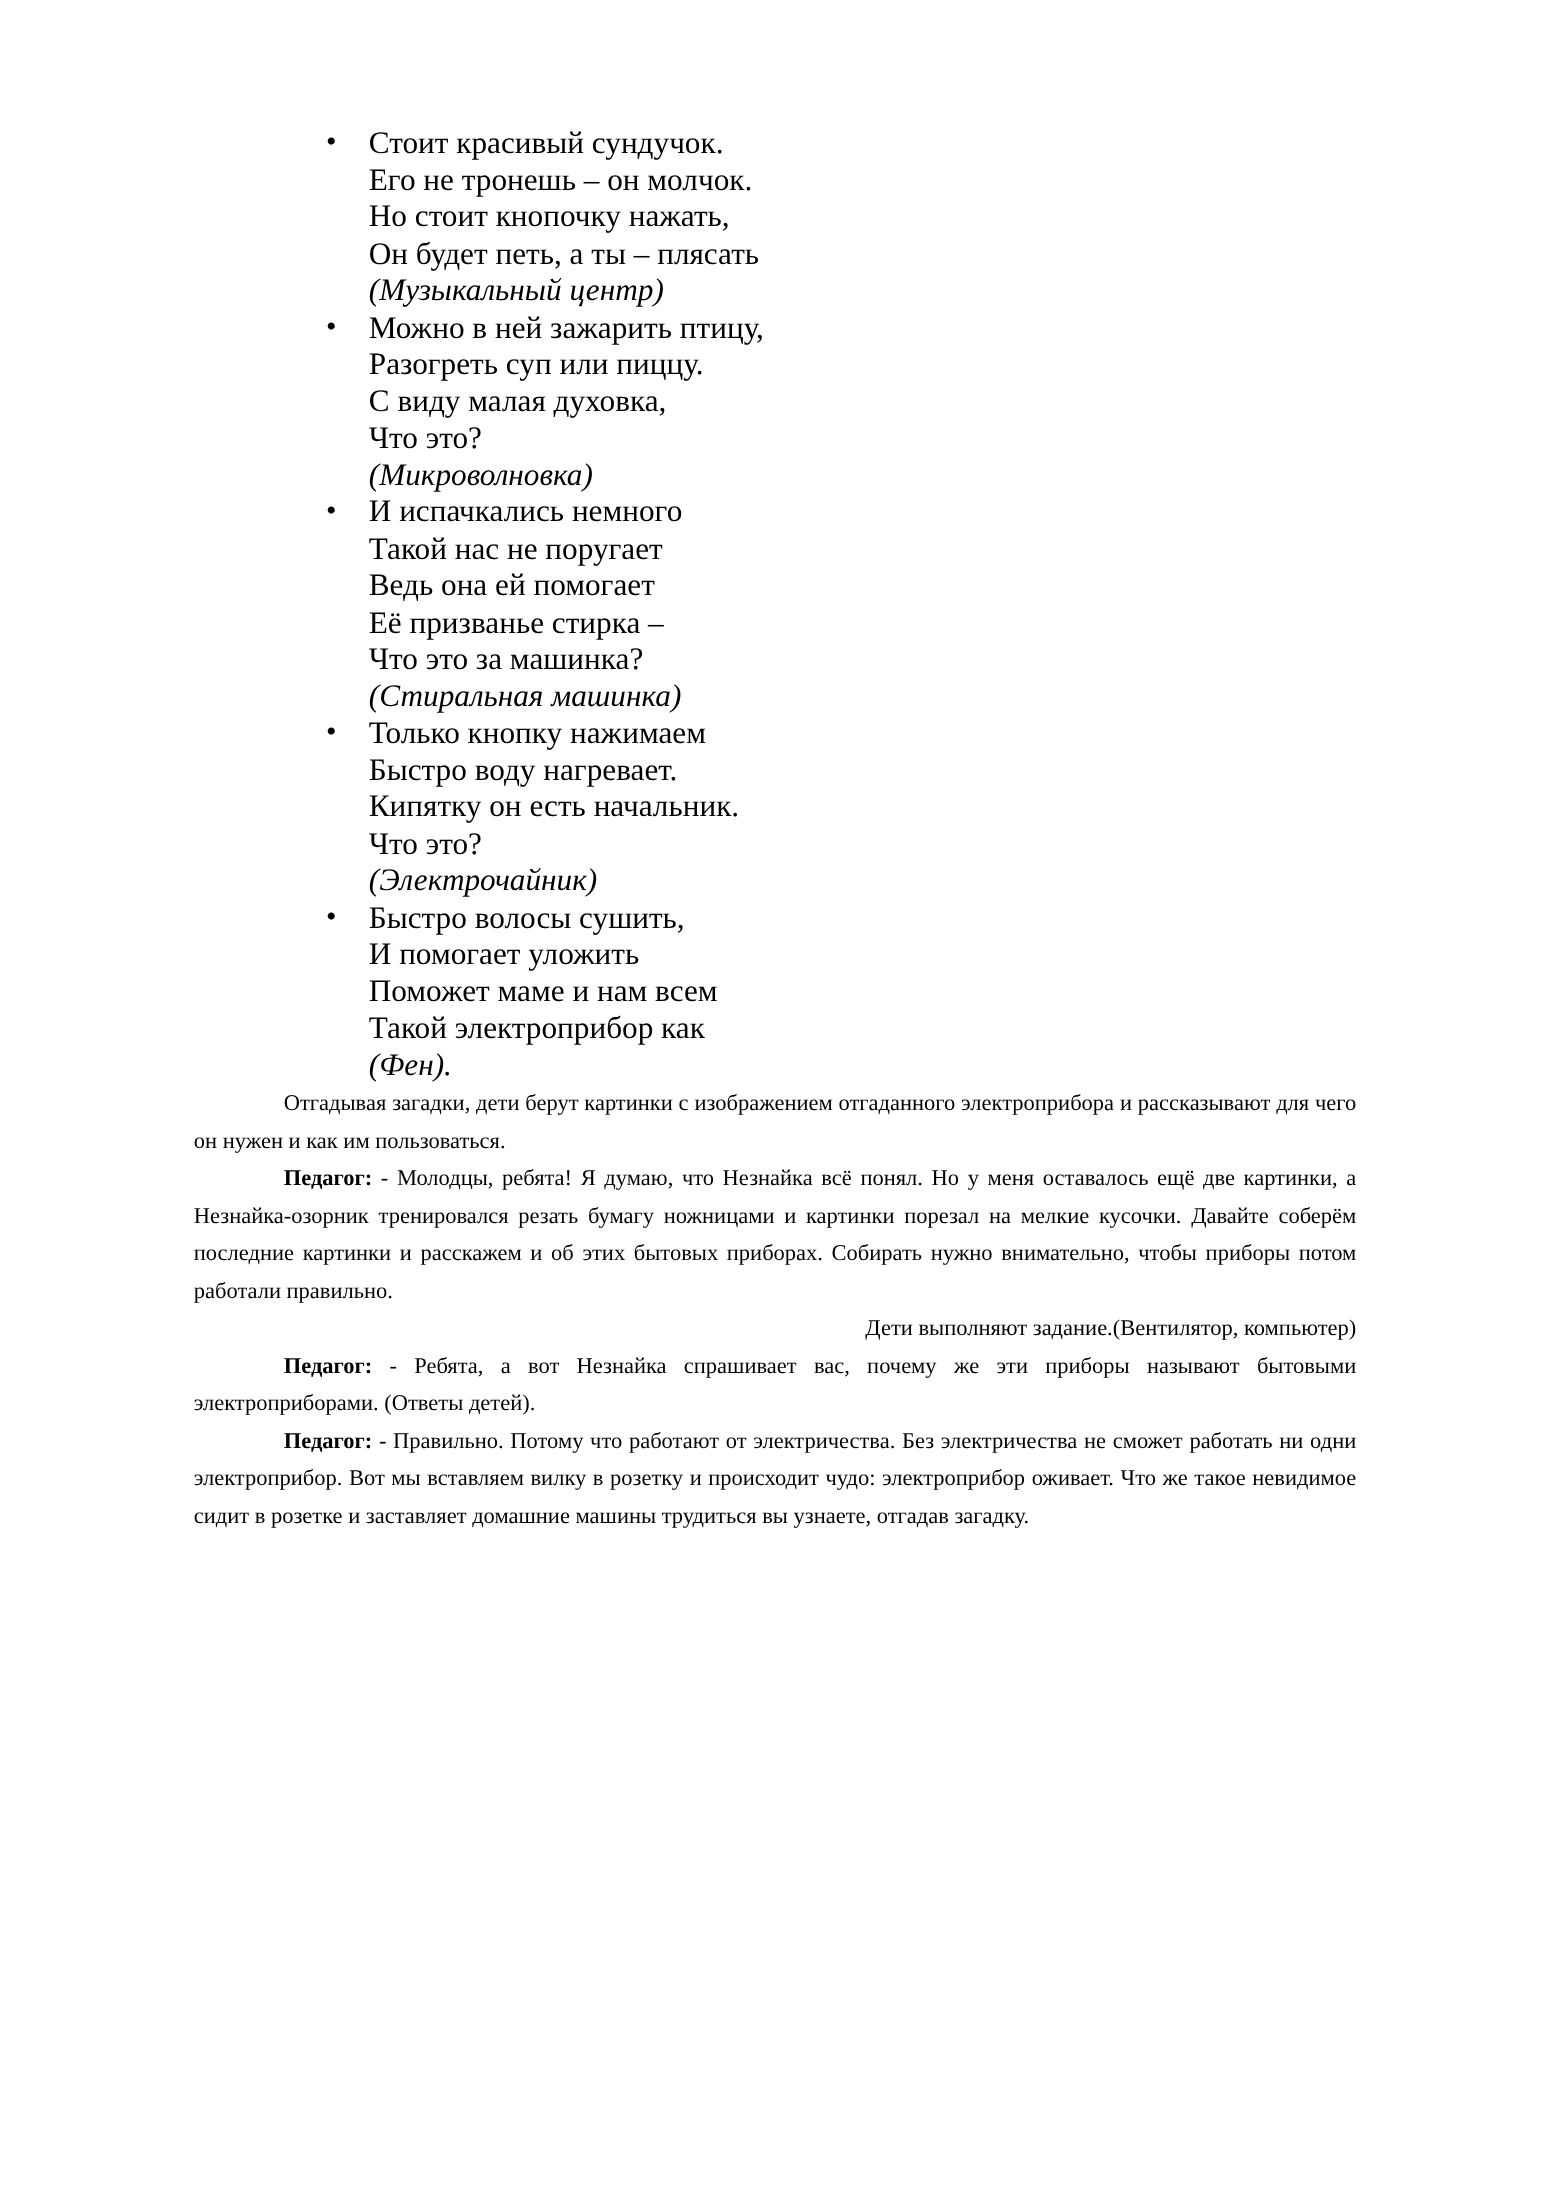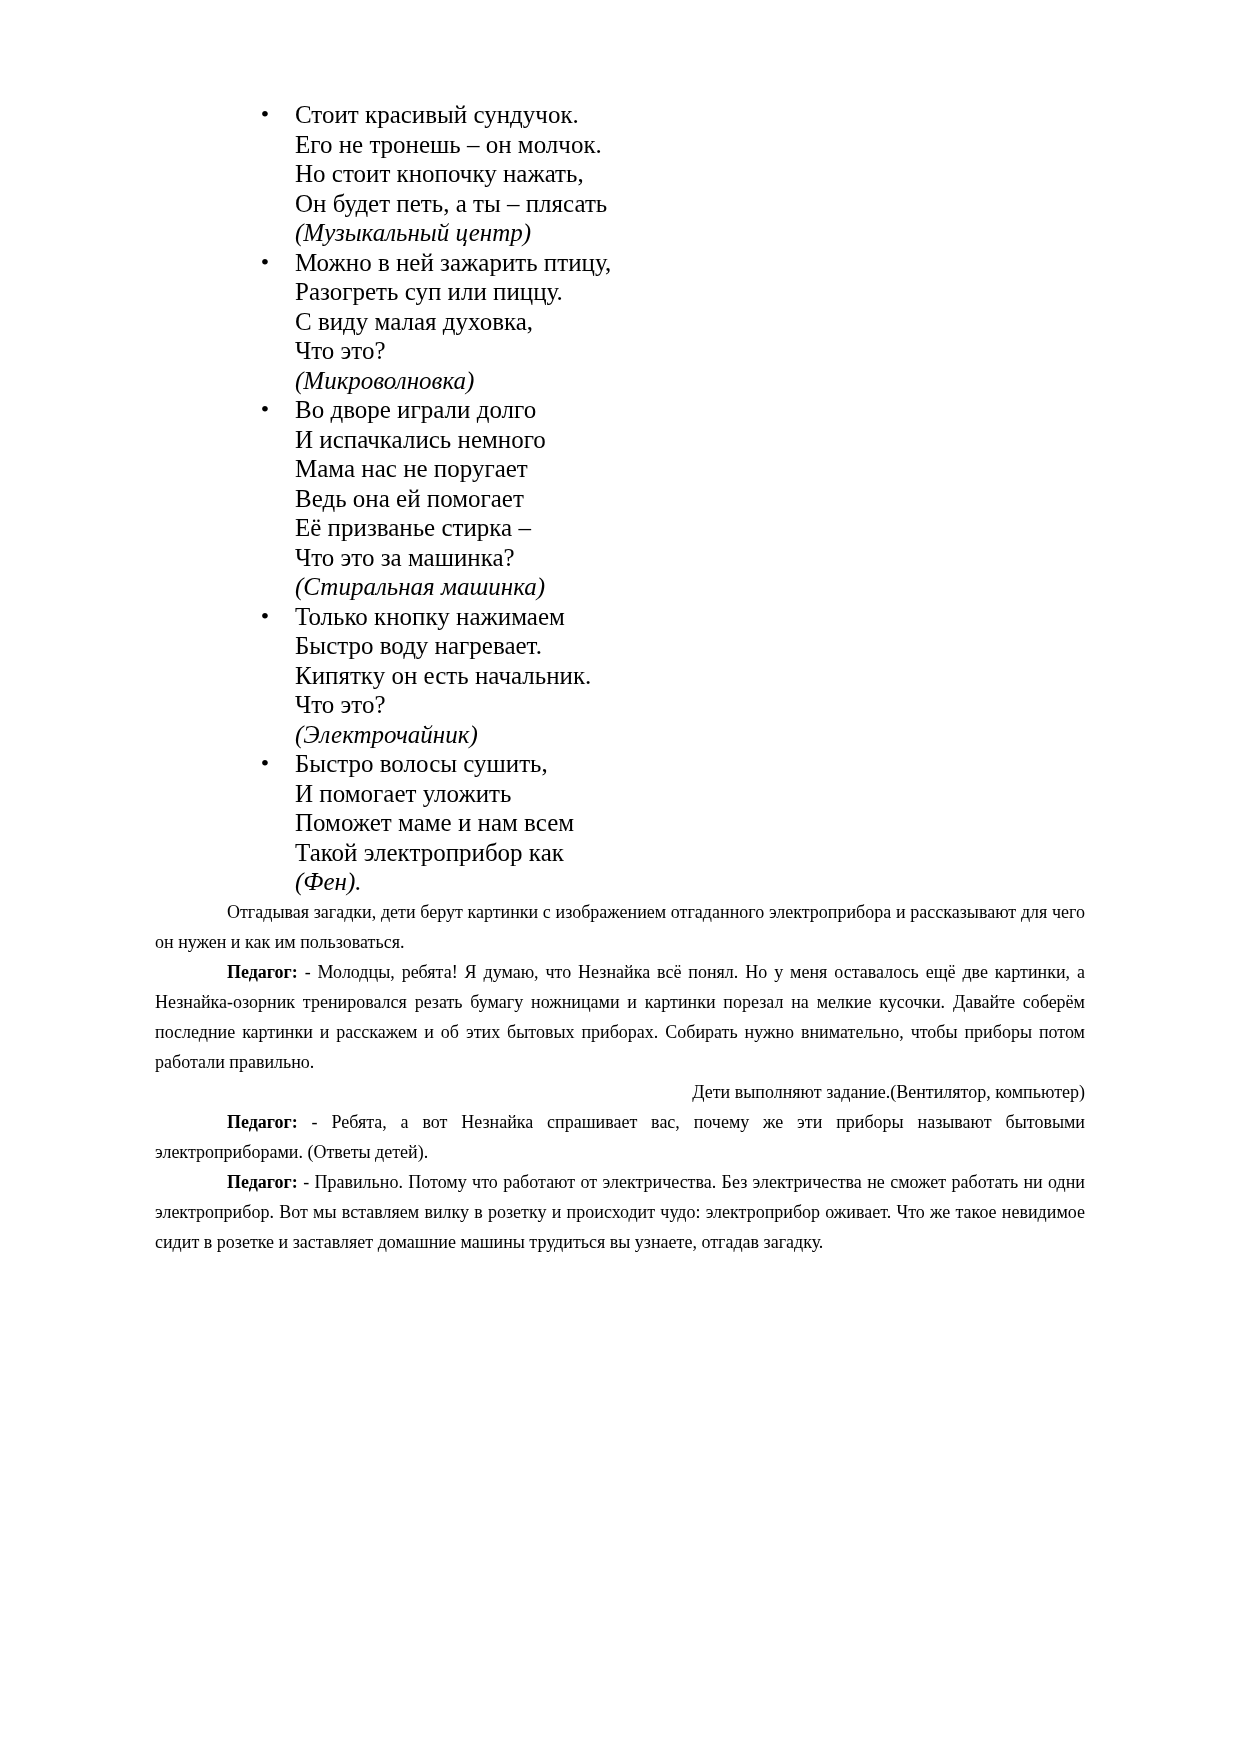--- a/index.html
+++ b/index.html
@@ -105,23 +105,22 @@
           <div class="line">Разогреть суп или пиццу.</div>
           <div class="line">С виду малая духовка,</div>
           <div class="line">Что это?</div>
           <div class="line answer">(Микроволновка)</div>
         </div>
       </li>
 
       <li class="riddle">
         <span class="bullet">•</span>
         <div class="lines">
-          <div class="line">Во дворе играли долго</div>
           <div class="line">И испачкались немного</div>
-          <div class="line">Мама нас не поругает</div>
+          <div class="line">Такой нас не поругает</div>
           <div class="line">Ведь она ей помогает</div>
           <div class="line">Её призванье стирка –</div>
           <div class="line">Что это за машинка?</div>
           <div class="line answer">(Стиральная машинка)</div>
         </div>
       </li>
 
       <li class="riddle">
         <span class="bullet">•</span>
         <div class="lines">

